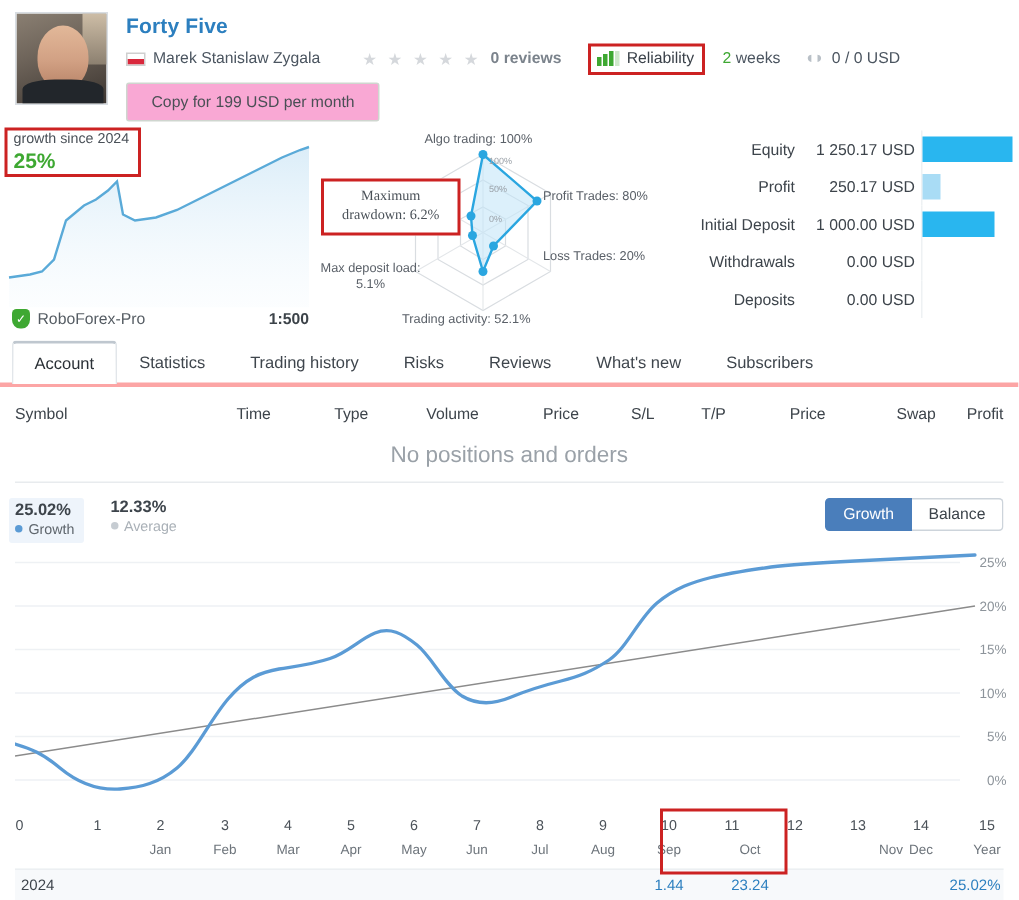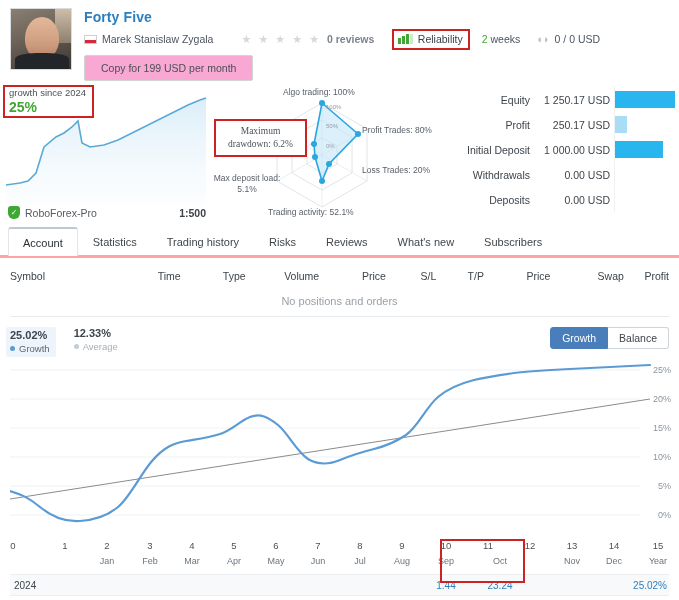--- a/index.html
+++ b/index.html
@@ -121,21 +121,21 @@
     border:1px solid transparent; border-bottom:none; margin-bottom:-1px;
     border-radius:3px 3px 0 0;
   }
   .tab.active { border-color:#e2e6ea; border-top:2px solid #bfc7cf; background:#fff; color:#2a3036; }
   
   .pos-table { padding:0 10px; }
   .pos-head { display:flex; padding:12px 0 10px 0; font-size:10.5px; color:#3d444b; }
   .pos-head div:first-child { text-align:left; }
   .pos-head div { text-align:center; }
   .pos-empty {
-    text-align:center; font-size:11px; color:#9aa1a8;
+    text-align:center; font-size:15px; color:#9aa1a8;
     padding:3px 0 9px 0; border-bottom:1px solid #e8ebee;
   }
   
   .chart-head { display:flex; align-items:flex-start; padding:10px 10px 4px 10px; height:38px; }
   .legend-item { margin-right:18px; line-height:1.25; }
   .legend-item.sel { background:#eef4fb; padding:2px 6px 2px 4px; margin-left:-4px; border-radius:2px; }
   .legend-val { font-size:11px; color:#3d444b; font-weight:bold; }
   .legend-name { font-size:9.5px; color:#5f666d; }
   .legend-name.muted { color:#a9b0b7; }
   .dot { display:inline-block; width:5px; height:5px; border-radius:50%; margin-right:4px; vertical-align:1px; }
@@ -393,21 +393,21 @@
   <div class="mlab" style="left:97px">Jan</div>
   <div class="mlab" style="left:140px">Feb</div>
   <div class="mlab" style="left:182px">Mar</div>
   <div class="mlab" style="left:224px">Apr</div>
   <div class="mlab" style="left:266px">May</div>
   <div class="mlab" style="left:308px">Jun</div>
   <div class="mlab" style="left:350px">Jul</div>
   <div class="mlab" style="left:392px">Aug</div>
   <div class="mlab" style="left:436px">Sep</div>
   <div class="mlab" style="left:490px">Oct</div>
-  <div class="mlab" style="left:562px">Nov</div>
+  <div class="mlab" style="left:584px">Nov</div>
   <div class="mlab" style="left:604px">Dec</div>
   <div class="mlab" style="left:648px">Year</div>
 </div>
 
 <div class="yearrow">
   <div class="yr-label">2024</div>
   <div class="yr-cell" style="left:436px">1.44</div>
   <div class="yr-cell" style="left:490px">23.24</div>
   <div class="yr-total">25.02%</div>
 </div>

